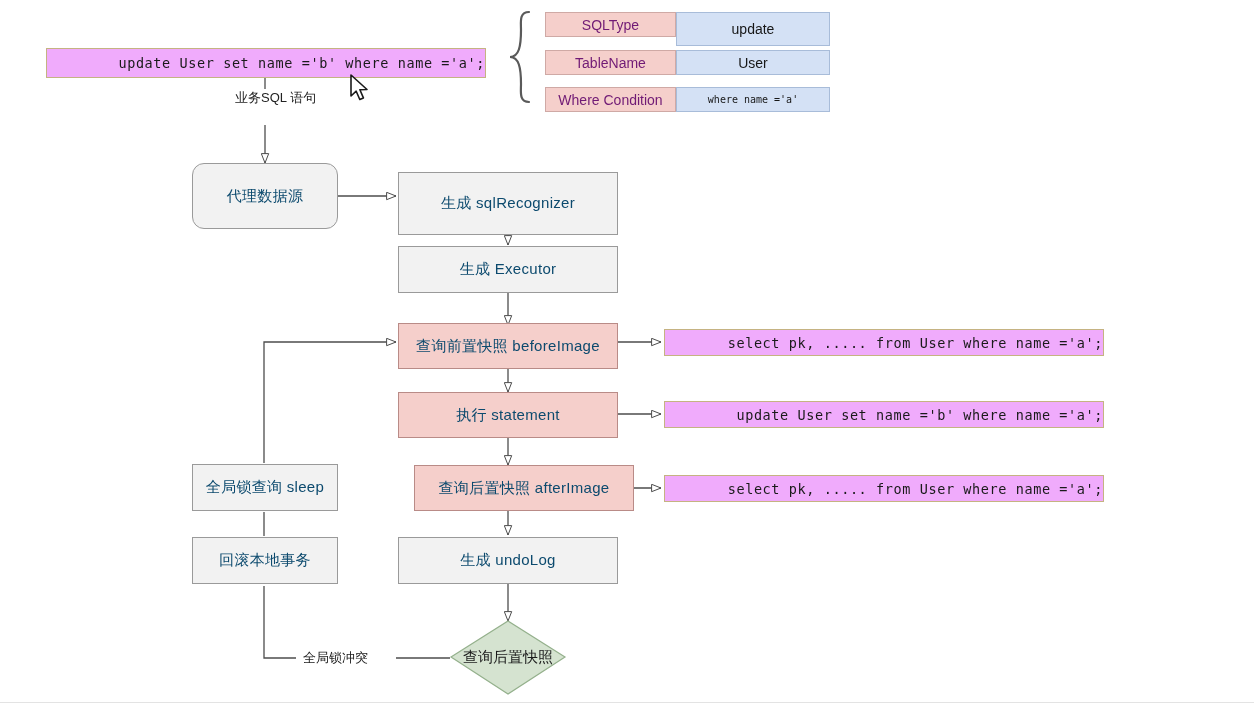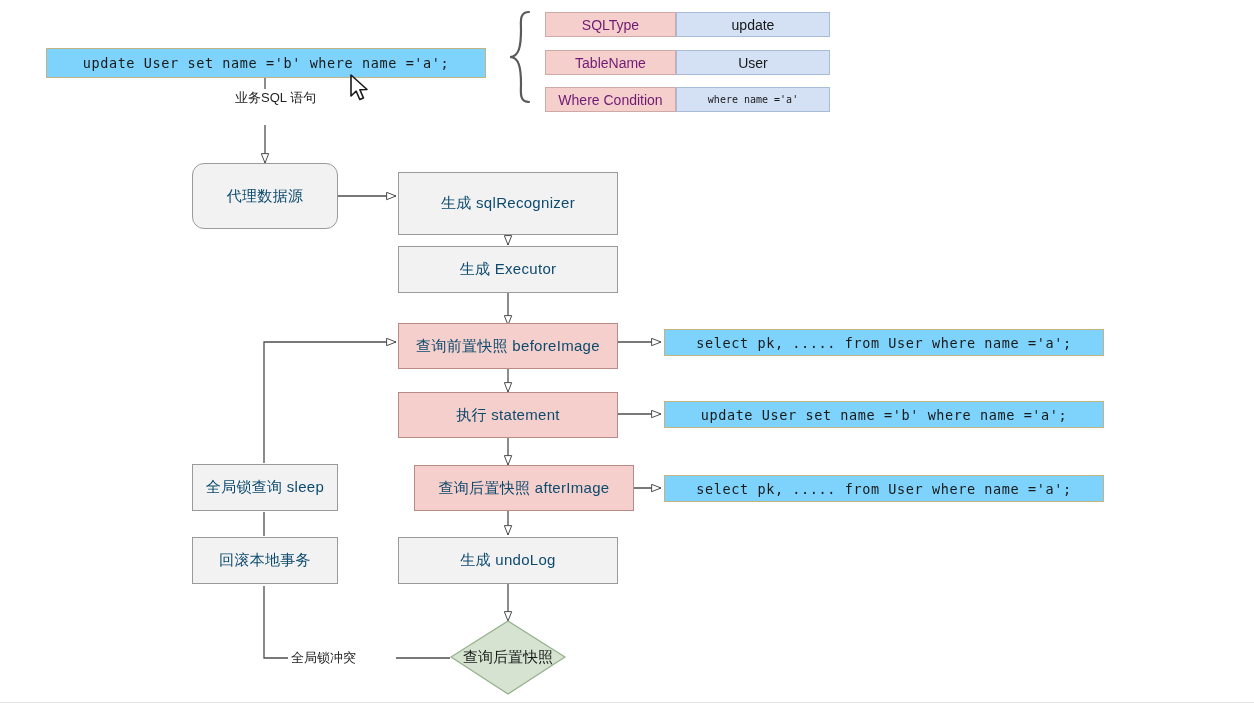--- a/index.html
+++ b/index.html
@@ -40,26 +40,27 @@
   .proc.rounded {
     border-radius: 12px;
   }
   .pink {
     background: #f5cfcb;
     border: 1px solid #b98b87;
     font-size: 15px;
     letter-spacing: 0.3px;
   }
   .sqlbox {
-    background: #7dd3fc;
+    background: #f0abfc;
     border: 1px solid #c5b382;
     font-family: "DejaVu Sans Mono", monospace;
     font-size: 13.5px;
     letter-spacing: 0.6px;
     color: #1a1a1a;
+    justify-content: flex-end;
   }
   .cell-key {
     background: #f5cfcb;
     border: 1px solid #cfa9a5;
     font-size: 14px;
     font-weight: 500;
     color: #701a75;
   }
   .cell-val {
     background: #d4e1f5;
@@ -151,21 +152,21 @@
 </svg>
 
 <div class="node-box sqlbox" style="left:46px; top:48px; width:440px; height:30px;">
   <span>update User set name ='b' where name ='a';</span>
 </div>
 
 <div class="edge-label" style="left:212px; top:89px;margin-left:20px;">业务SQL 语句</div>
 
 <div>
   <div class="node-box cell-key" style="left:545px; top:12px; width:131px; height:25px;">SQLType</div>
-  <div class="node-box cell-val" style="left:676px; top:12px; width:154px; height:25px;">update</div>
+  <div class="node-box cell-val" style="left:676px; top:12px; width:154px; height:34px;">update</div>
 
   <div class="node-box cell-key" style="left:545px; top:50px; width:131px; height:25px;">TableName</div>
   <div class="node-box cell-val" style="left:676px; top:50px; width:154px; height:25px;">User</div>
 
   <div class="node-box cell-key" style="left:545px; top:87px; width:131px; height:25px;">Where Condition</div>
   <div class="node-box cell-val mono" style="left:676px; top:87px; width:154px; height:25px;">where name ='a'</div>
 </div>
 
 <div class="node-box proc rounded" style="left:192px; top:163px; width:146px; height:66px;">
   <span>代理数据源</span>
@@ -198,21 +199,21 @@
 <div class="diamond-label" style="left:451px; top:648px; width:114px;">查询后置快照</div>
 
 <div class="node-box proc" style="left:192px; top:464px; width:146px; height:47px;">
   <span>全局锁查询 sleep</span>
 </div>
 
 <div class="node-box proc" style="left:192px; top:537px; width:146px; height:47px;">
   <span>回滚本地事务</span>
 </div>
 
-<div class="edge-label" style="left:288px; top:649px;">全局锁冲突</div>
+<div class="edge-label" style="left:300px; top:649px;">全局锁冲突</div>
 
 <div class="node-box sqlbox" style="left:664px; top:329px; width:440px; height:27px;">
   <span>select pk, ..... from User where name ='a';</span>
 </div>
 
 <div class="node-box sqlbox" style="left:664px; top:401px; width:440px; height:27px;">
   <span>update User set name ='b' where name ='a';</span>
 </div>
 
 <div class="node-box sqlbox" style="left:664px; top:475px; width:440px; height:27px;">

